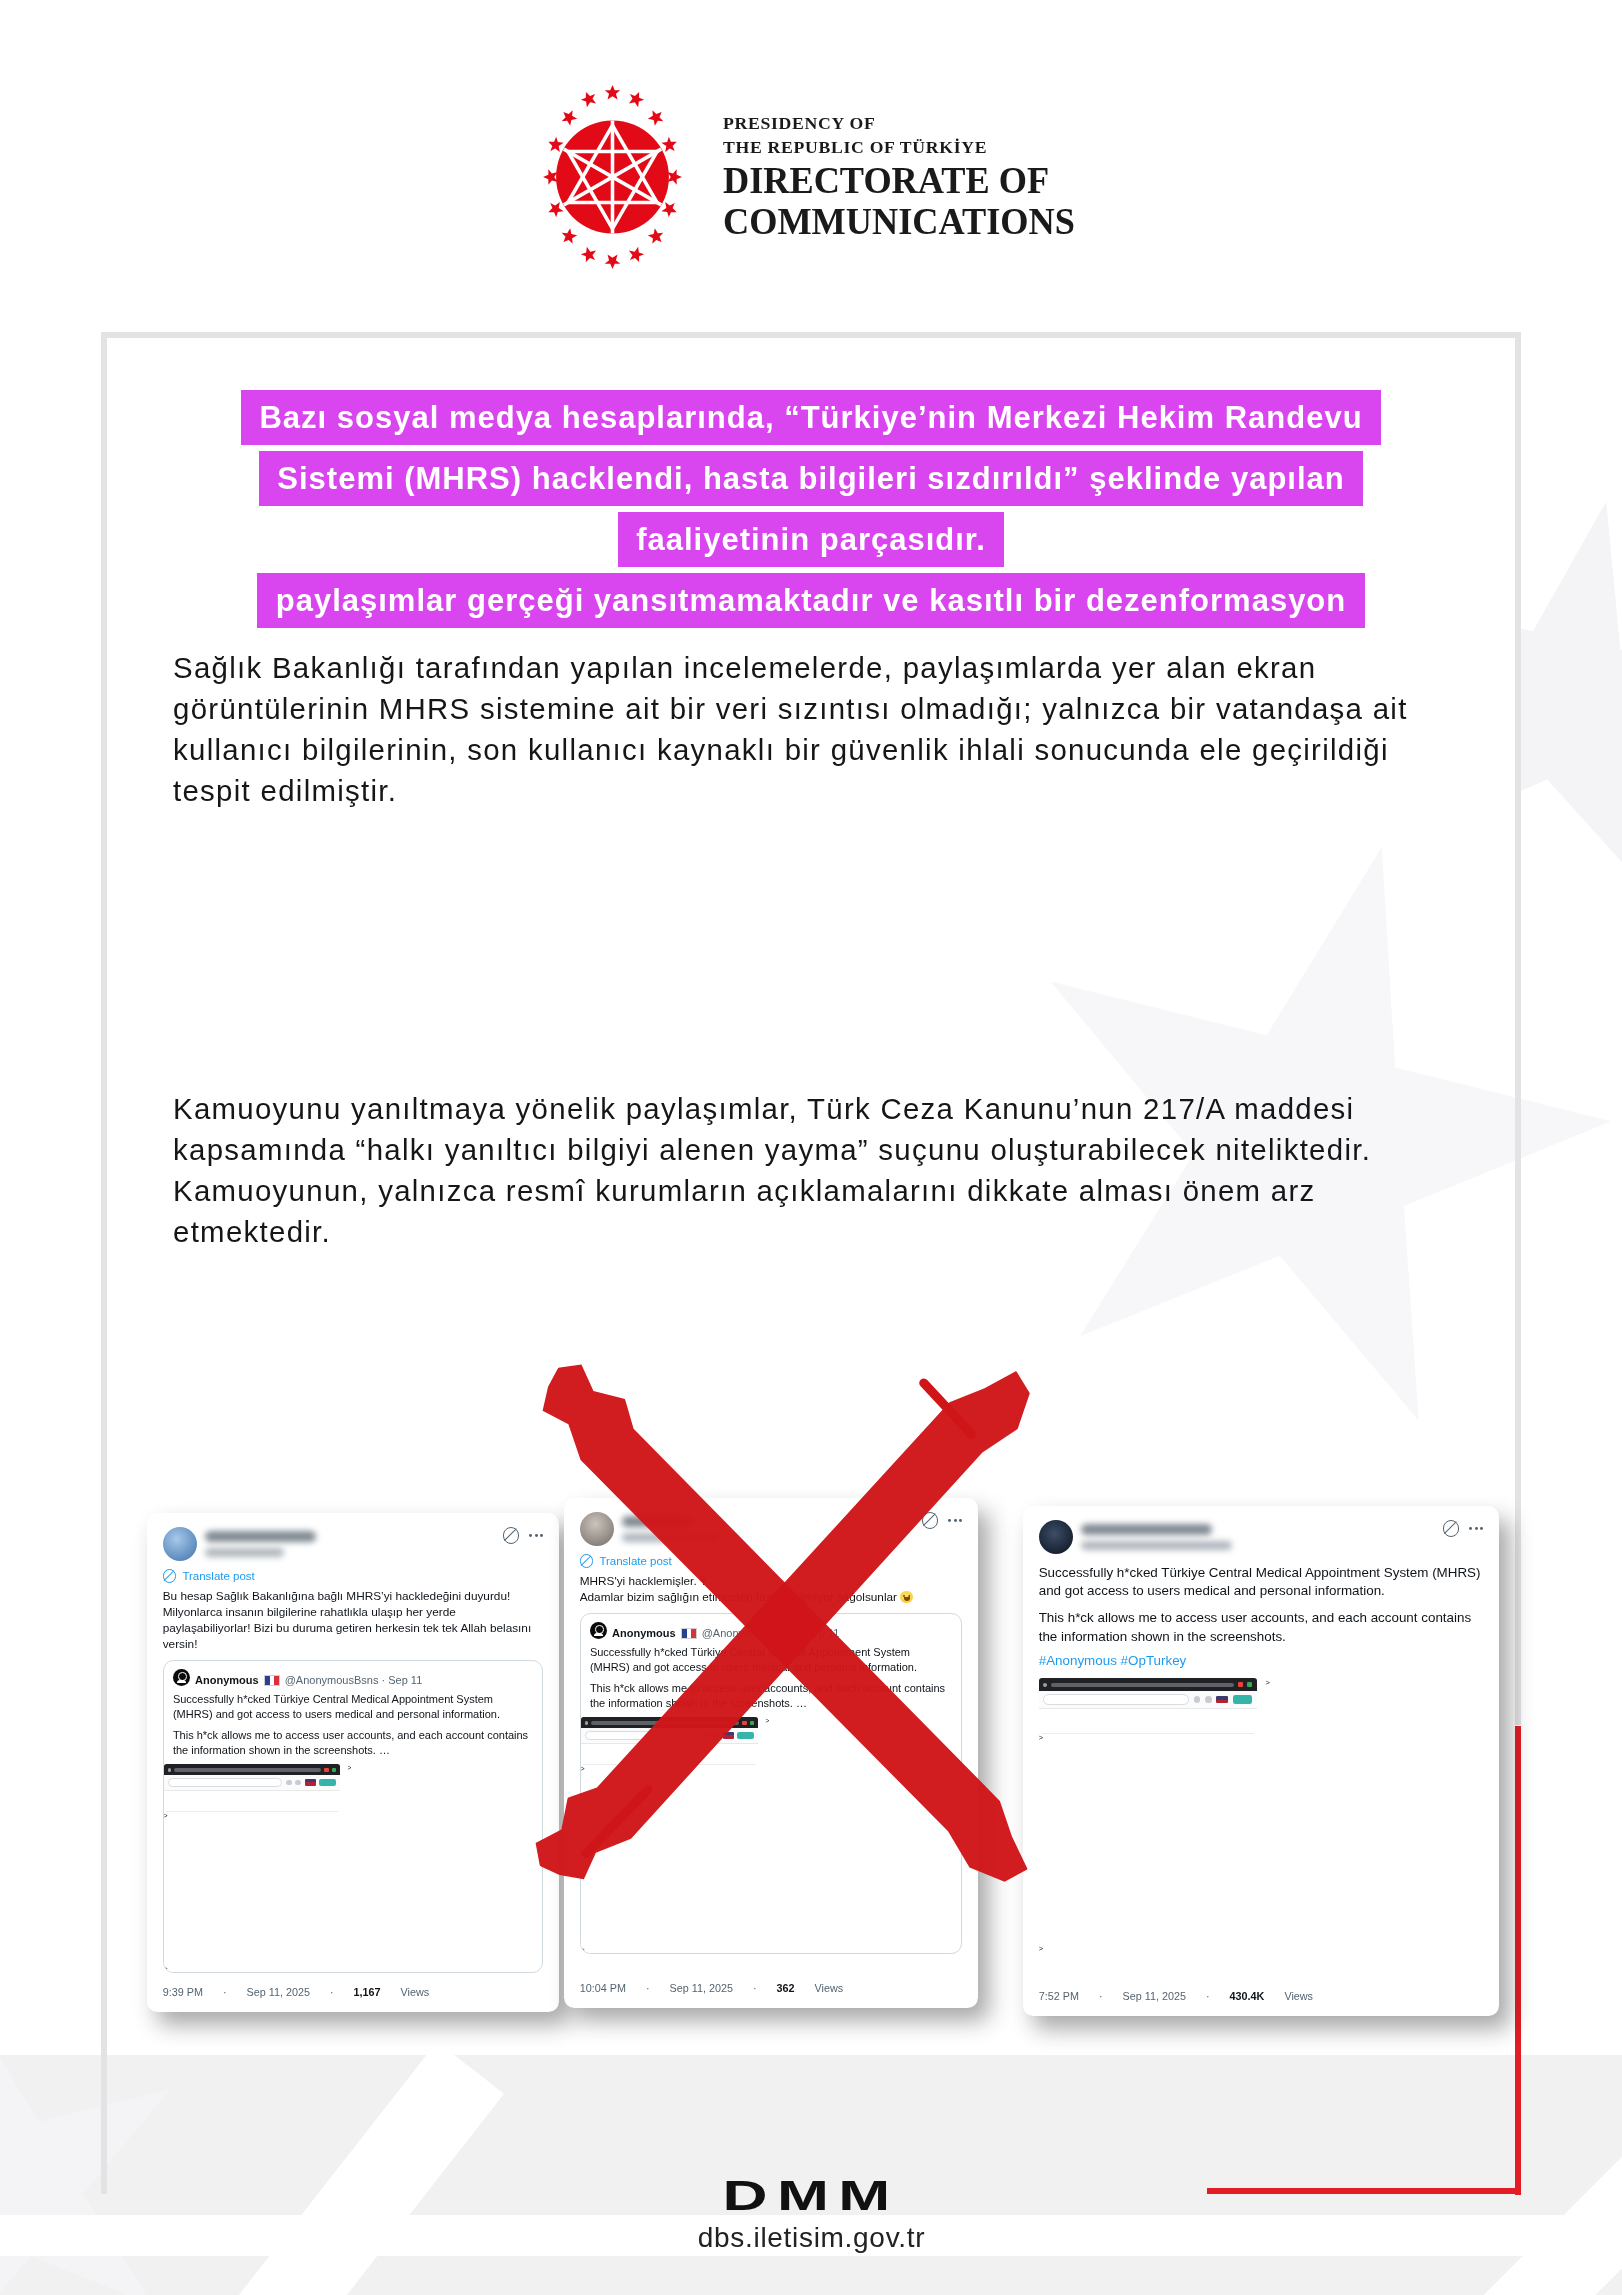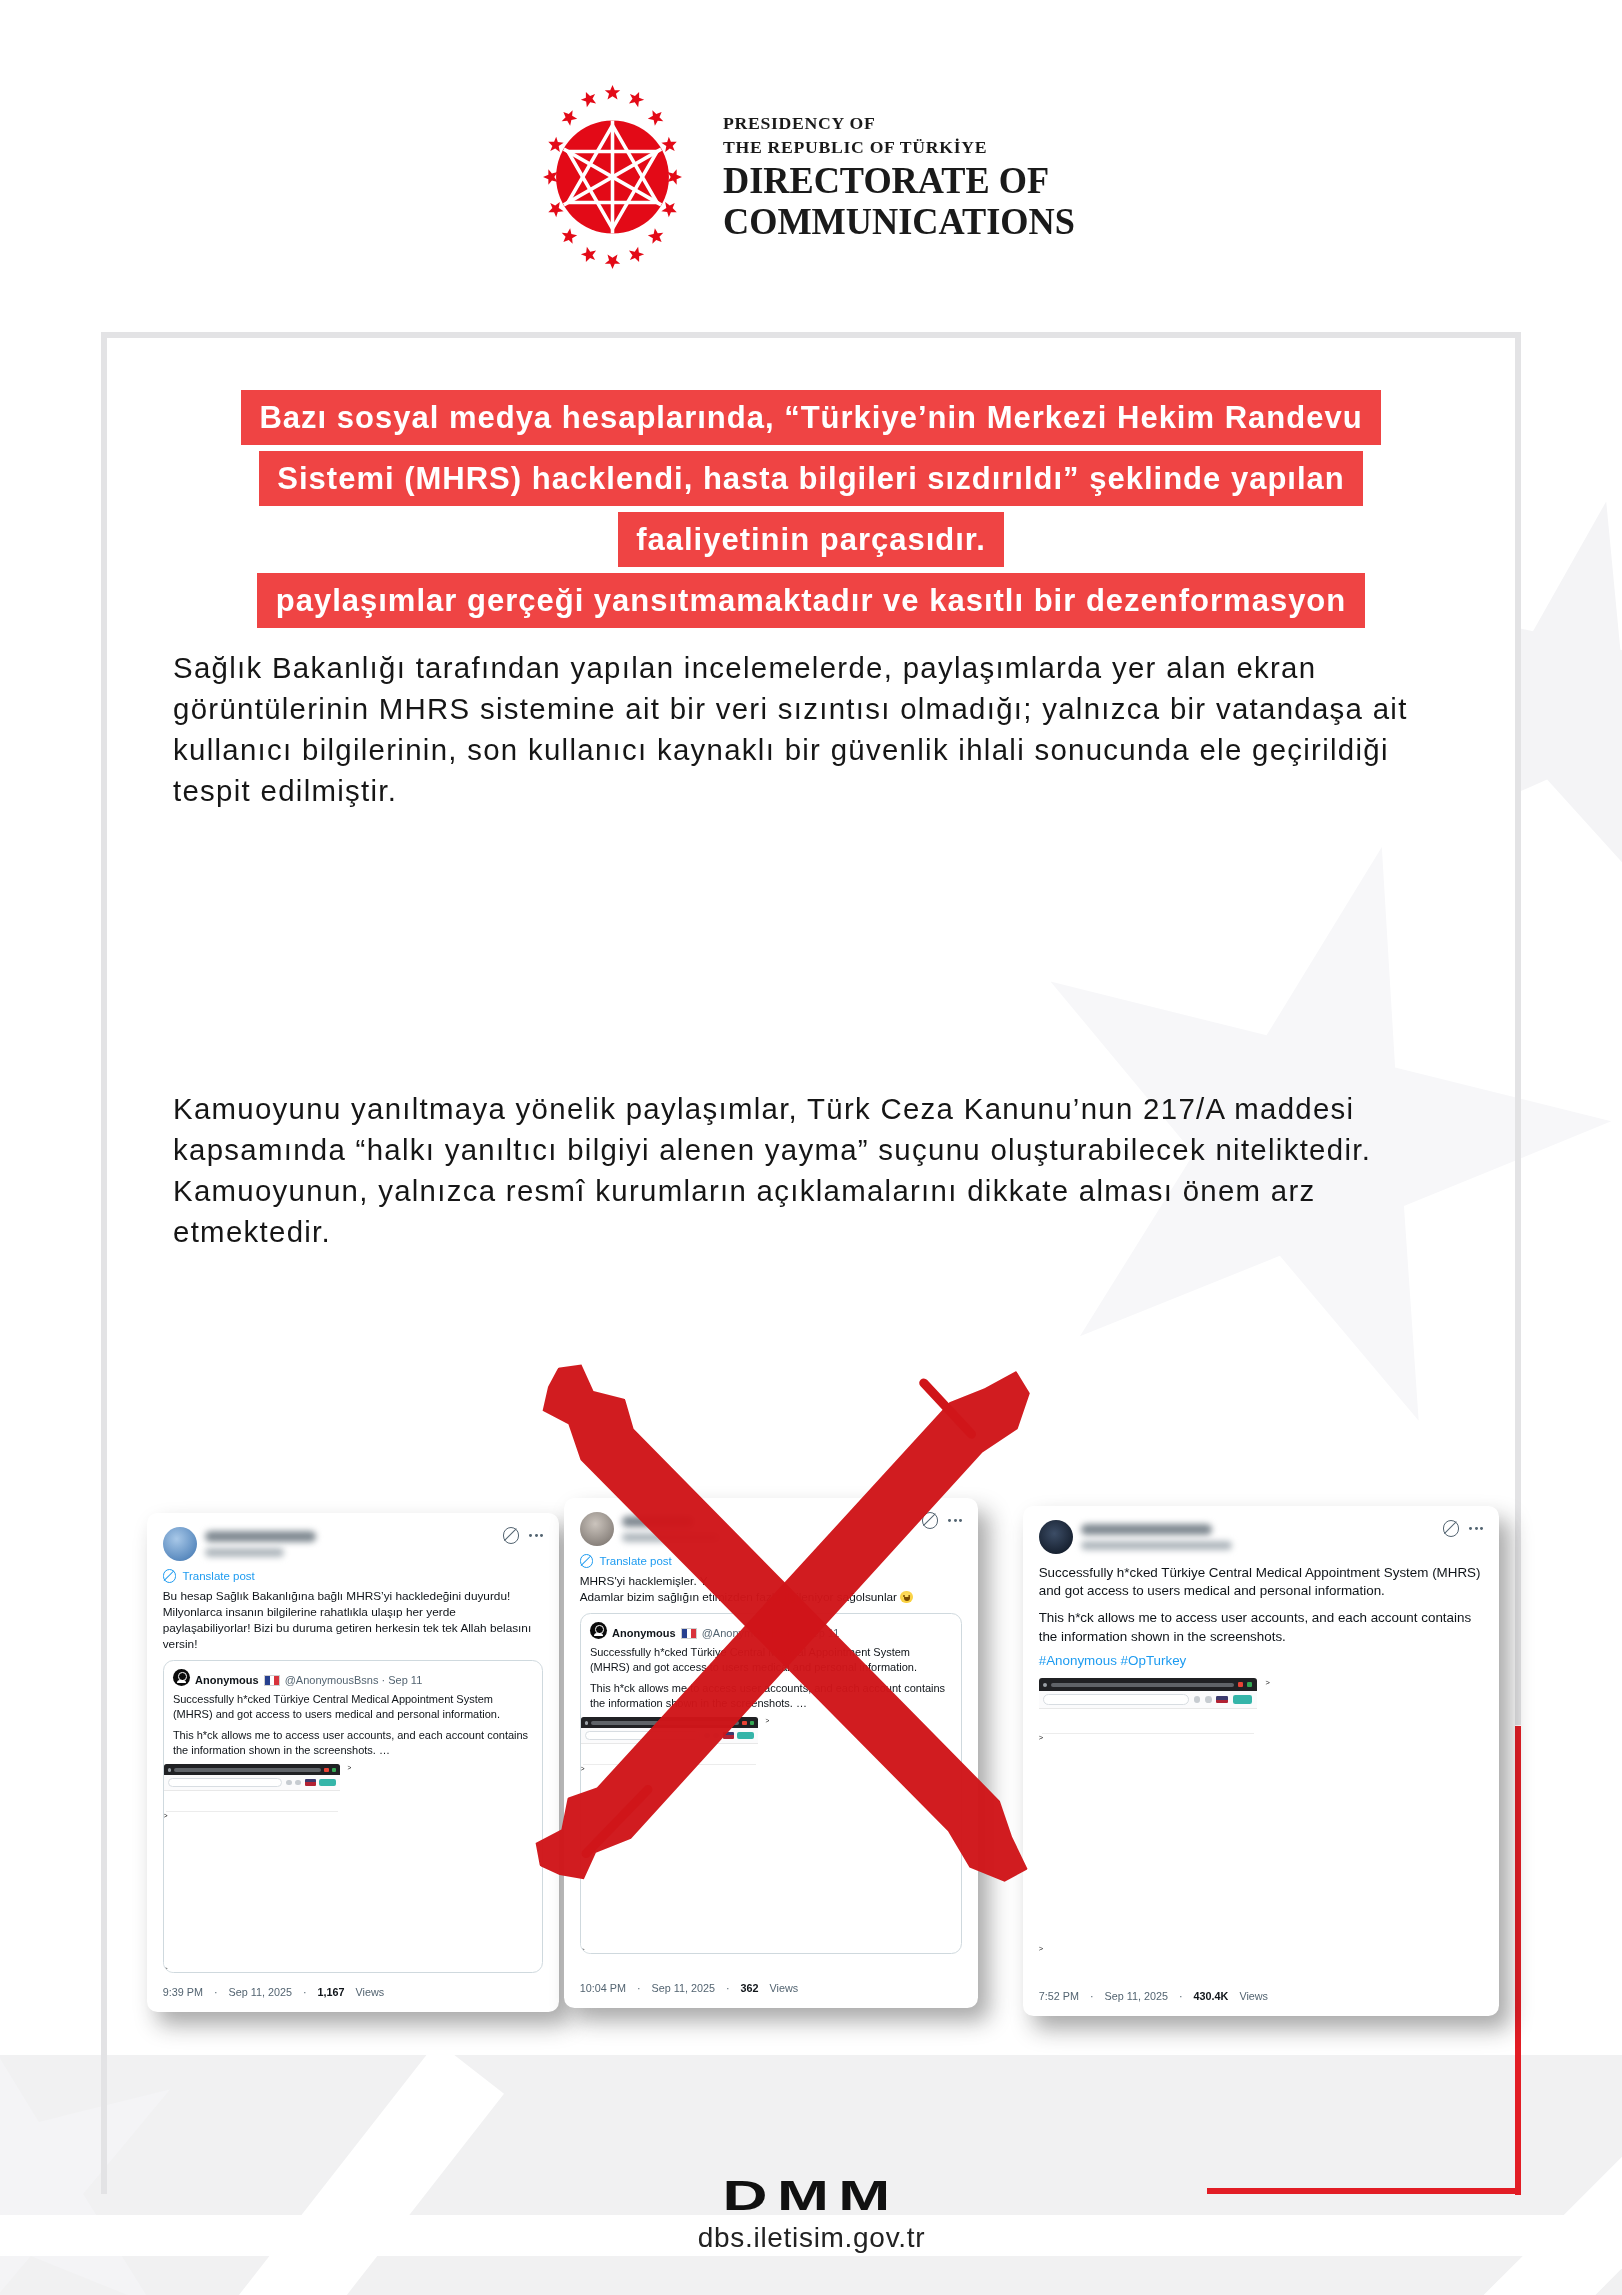--- a/index.html
+++ b/index.html
@@ -30,21 +30,21 @@
   .fr-top{left:101px;top:332px;width:1420px;height:5.9px;background:#e3e3e5;}
   .fr-left{left:101px;top:332px;width:5.9px;height:1862px;background:#e3e3e5;}
   .fr-right-gray{left:1515px;top:332px;width:5.9px;height:1393px;background:#e3e3e5;}
   .fr-right-red{left:1515px;top:1726px;width:5.9px;height:469px;background:#e21d25;}
   .fr-bottom-red{left:1207px;top:2188px;width:314px;height:5.9px;background:#e21d25;}
 
   .card-wm{position:absolute;z-index:1;}
 
   
   .headline{position:absolute;z-index:4;left:101px;top:390px;width:1420px;text-align:center;}
-  .hl-line{display:block;width:fit-content;margin:0 auto 5.9px auto;background:#ef4444;color:#ffffff;
+  .hl-line{display:block;width:fit-content;margin:0 auto 5.9px auto;background:#d946ef;color:#ffffff;
            font-weight:bold;font-size:31px;letter-spacing:1px;height:55px;line-height:55px;padding:0 18.3px;}
 
   
   .para{position:absolute;z-index:4;left:173px;width:1283px;font-size:29.4px;line-height:41px;letter-spacing:1.3px;color:#161616;}
   .para-1{top:647px;}
   .para-2{top:872px;}
   .para-3{top:1088px;}
 
   
   .tweet{position:absolute;z-index:4;background:#ffffff;border-radius:10.5px;box-sizing:border-box;
@@ -75,21 +75,21 @@
   .q-head{display:flex;align-items:flex-end;gap:5.2px;font-size:11px;color:#0f1419;}
   .q-av{width:17px;height:17px;border-radius:50%;background:#0b0b0b;position:relative;flex:0 0 auto;}
   .q-av::after{content:"";position:absolute;left:5.2px;top:3.3px;width:6.5px;height:6.5px;border-radius:50%;border:1px solid #fff;}
   .q-av::before{content:"";position:absolute;left:3.9px;top:10.5px;width:9.2px;height:3.9px;border-radius:3.9px 3.9px 0 0;background:#fff;}
   .q-name{font-weight:bold;}
   .flag-fr{display:inline-block;width:13.7px;height:9.2px;border:0.7px solid #d0d0d0;
            background:linear-gradient(90deg,#27408f 0 33%,#ffffff 33% 66%,#d8333c 66% 100%);}
   .q-meta{color:#536471;}
   .q-text{font-size:11px;line-height:15px;margin-top:5.9px;color:#0f1419;}
   .q-shot{margin:6.5px -9.2px 0;}
-  .t-foot{margin-top:auto;padding-top:7.9px;font-size:10.8px;color:#536471;display:flex;gap:11px;align-items:flex-end;}
+  .t-foot{margin-top:auto;padding-top:7.9px;font-size:10.8px;color:#536471;display:flex;gap:20px;align-items:flex-end;}
   .t-foot b{color:#0f1419;}
   .emoji{display:inline-block;width:12.4px;height:12.4px;border-radius:50%;background:radial-gradient(circle at 50% 40%,#ffdf6b,#f7c928);
          position:relative;vertical-align:-2px;}
   .emoji::before{content:"";position:absolute;left:2.6px;top:3.9px;width:2px;height:2px;border-radius:50%;background:#7a4b00;box-shadow:5.2px 0 0 #7a4b00;}
   .emoji::after{content:"";position:absolute;left:3.3px;top:6.5px;width:5.9px;height:3.3px;border-radius:0 0 5.9px 5.9px;background:#7a4b00;}
 
   
   .shot{position:relative;width:100%;background:#ffffff;overflow:hidden;font-size:6.5px;}
   .shot-a{height:208px;}
   .shot-b{height:236px;}

